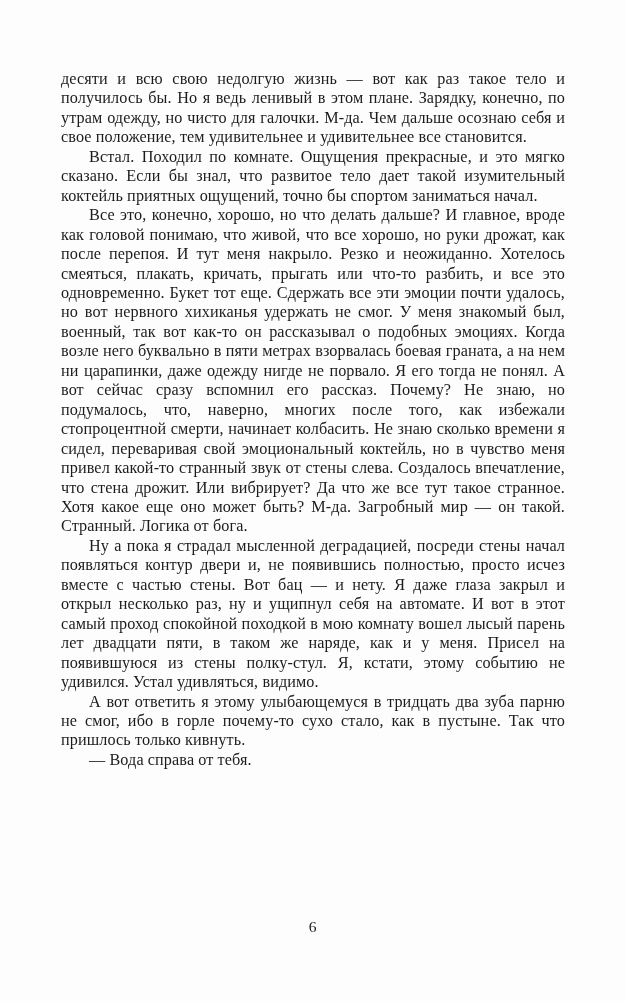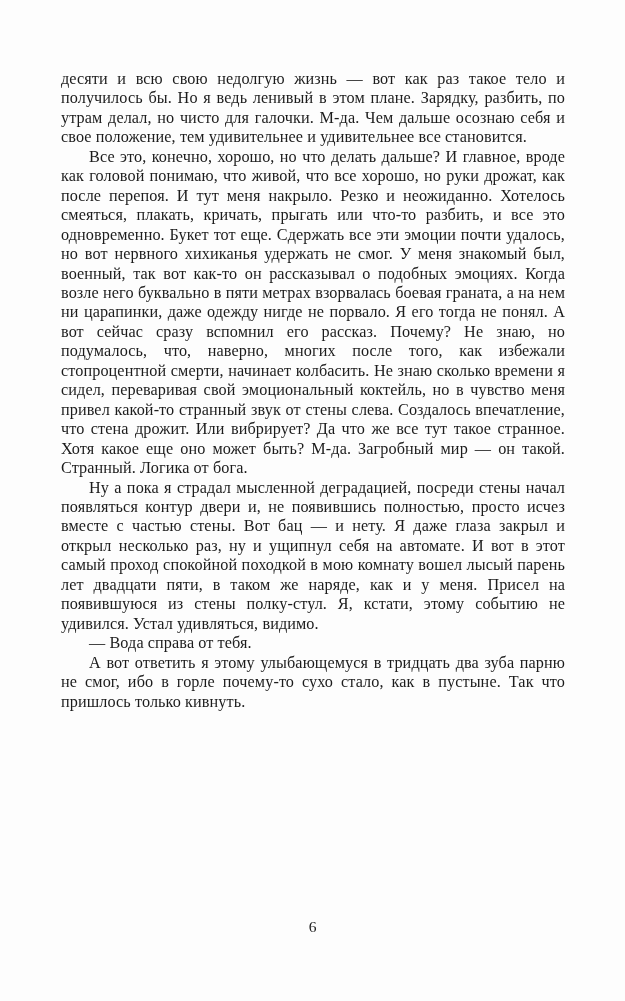--- a/index.html
+++ b/index.html
@@ -43,20 +43,21 @@
       text-align: center;
       font-size: 15.5px;
       color: #1c1c1c;
     }
   </style>
 </head>
 <body>
 
 <div class="book-page">
   <div class="text-block">
-    <p>десяти и всю свою недолгую жизнь — вот как раз такое тело и получилось бы. Но я ведь ленивый в этом плане. Зарядку, разбить, по утрам делал, но чисто для галочки. М-да. Чем дальше осознаю себя и свое положение, тем удивительнее и удивительнее все становится.</p>
+    <p>десяти и всю свою недолгую жизнь — вот как раз такое тело и получилось бы. Но я ведь ленивый в этом плане. Зарядку, конечно, по утрам одежду, но чисто для галочки. М-да. Чем дальше осознаю себя и свое положение, тем удивительнее и удивительнее все становится.</p>
+    <p class="indent">Встал. Походил по комнате. Ощущения прекрасные, и это мягко сказано. Если бы знал, что развитое тело дает такой изумительный коктейль приятных ощущений, точно бы спортом заниматься начал.</p>
     <p class="indent">Все это, конечно, хорошо, но что делать дальше? И главное, вроде как головой понимаю, что живой, что все хорошо, но руки дрожат, как после перепоя. И тут меня накрыло. Резко и неожиданно. Хотелось смеяться, плакать, кричать, прыгать или что-то разбить, и все это одновременно. Букет тот еще. Сдержать все эти эмоции почти удалось, но вот нервного хихиканья удержать не смог. У меня знакомый был, военный, так вот как-то он рассказывал о подобных эмоциях. Когда возле него буквально в пяти метрах взорвалась боевая граната, а на нем ни царапинки, даже одежду нигде не порвало. Я его тогда не понял. А вот сейчас сразу вспомнил его рассказ. Почему? Не знаю, но подумалось, что, наверно, многих после того, как избежали стопроцентной смерти, начинает колбасить. Не знаю сколько времени я сидел, переваривая свой эмоциональный коктейль, но в чувство меня привел какой-то странный звук от стены слева. Создалось впечатление, что стена дрожит. Или вибрирует? Да что же все тут такое странное. Хотя какое еще оно может быть? М-да. Загробный мир — он такой. Странный. Логика от бога.</p>
     <p class="indent">Ну а пока я страдал мысленной деградацией, посреди стены начал появляться контур двери и, не появившись полностью, просто исчез вместе с частью стены. Вот бац — и нету. Я даже глаза закрыл и открыл несколько раз, ну и ущипнул себя на автомате. И вот в этот самый проход спокойной походкой в мою комнату вошел лысый парень лет двадцати пяти, в таком же наряде, как и у меня. Присел на появившуюся из стены полку-стул. Я, кстати, этому событию не удивился. Устал удивляться, видимо.</p>
+    <p class="indent">А вот ответить я этому улыбающемуся в тридцать два зуба парню не смог, ибо в горле почему-то сухо стало, как в пустыне. Так что пришлось только кивнуть.</p>
     <p class="indent">— Вода справа от тебя.</p>
-    <p class="indent">А вот ответить я этому улыбающемуся в тридцать два зуба парню не смог, ибо в горле почему-то сухо стало, как в пустыне. Так что пришлось только кивнуть.</p>
   </div>
   <div class="page-number">6</div>
 </div>
 
 </body></html>

